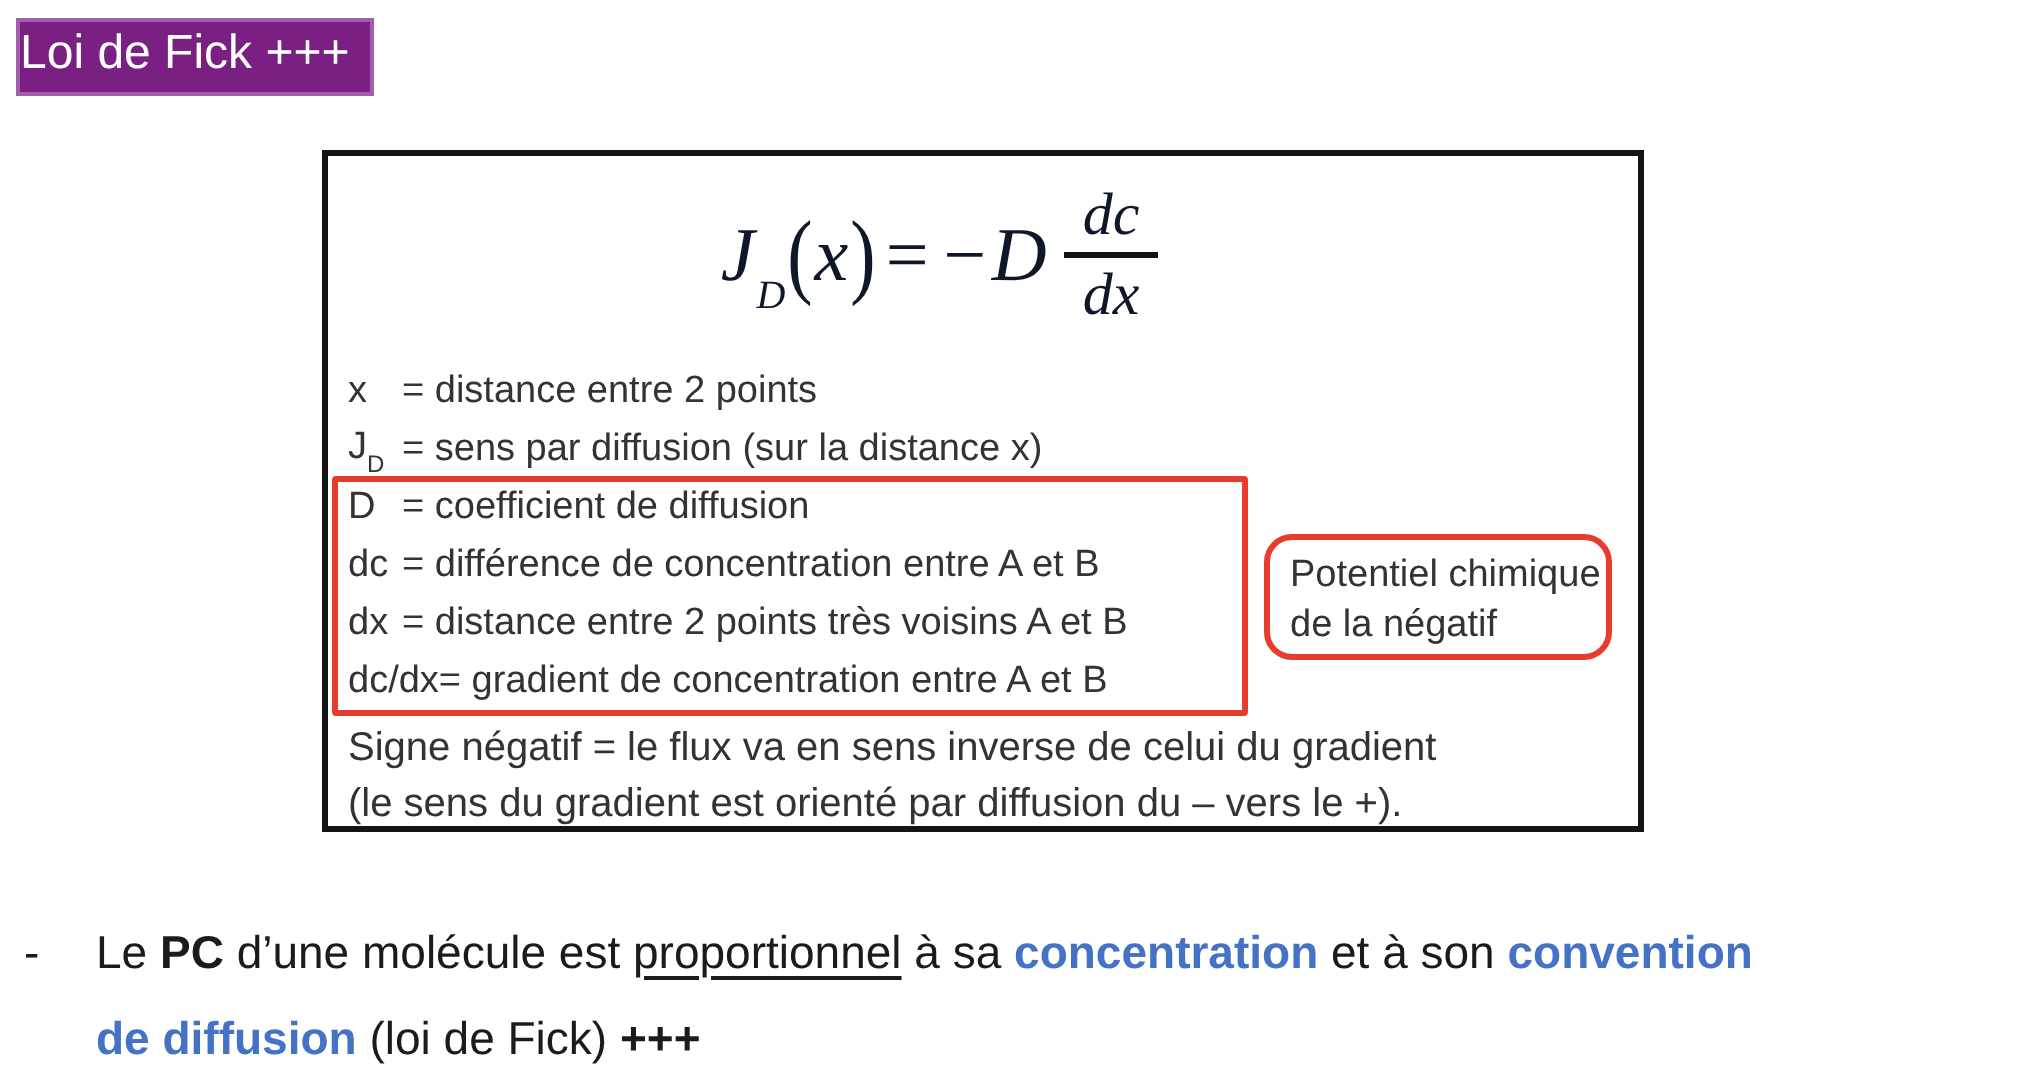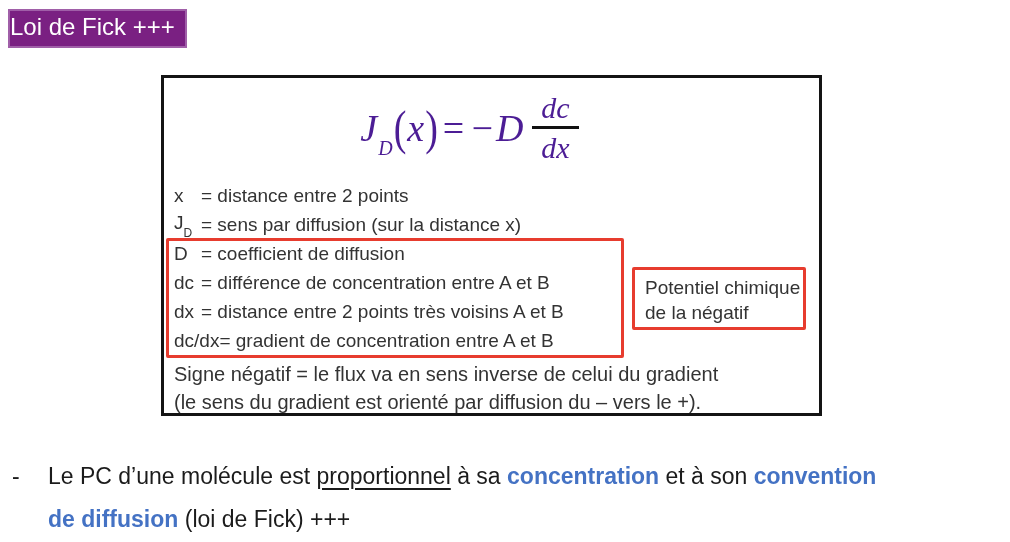--- a/index.html
+++ b/index.html
@@ -39,21 +39,21 @@
   }
   .figure-inner { position: relative; width: 100%; height: 100%; }
 
   
   .formula {
     position: absolute; left: 0; right: 0; top: 2px;
     height: 95px;
     display: flex; align-items: center; justify-content: center;
     transform: translateX(-22px);
     font-family: "Liberation Serif", serif;
-    color: #4c1d95;
+    color: #0f172a;
   }
   .f-main { font-size: 38px; font-style: italic; letter-spacing: 1px; }
   .f-main sub { font-size: 20px; font-style: italic; line-height: 0; position: relative; top: 6px; }
   .f-paren { font-style: normal; display: inline-block; transform: scaleY(1.25); font-weight: 400; }
   .f-eq { font-style: normal; padding: 0 4px; }
   .f-frac {
     display: inline-flex; flex-direction: column; align-items: stretch;
     text-align: center; margin-left: 8px;
     font-size: 30px; font-style: italic;
   }
@@ -77,21 +77,21 @@
     width: 458px; height: 120px;
     border: 3px solid var(--red);
     border-radius: 2px;
   }
 
   
   .callout {
     position: absolute; left: 468px; top: 189px;
     width: 174px; height: 63px;
     border: 3px solid var(--red);
-    border-radius: 2px;
+    border-radius: 14px;
     padding: 5px 0 0 10px;
     font-size: 19px; color: var(--ink);
     line-height: 25px; white-space: nowrap;
   }
 
   
   .fig-note {
     position: absolute; left: 10px; top: 282px;
     font-size: 20px; color: var(--ink);
     line-height: 28px; white-space: nowrap;
@@ -102,21 +102,21 @@
     position: absolute; left: 12px; top: 461px;
     font-size: 23px; color: #1b1b1b; line-height: 30px;
   }
   .bullet-text {
     position: absolute; left: 48px; top: 461px; width: 960px;
     font-size: 23px; color: #1b1b1b;
   }
   .bullet-line { position: absolute; left: 0; white-space: nowrap; line-height: 30px; }
   .bl-1 { top: 0; }
   .bl-2 { top: 43px; }
-  .b { font-weight: normal; }
+  .b { font-weight: bold; }
   .blue { color: var(--blue); font-weight: bold; }
   .u { text-decoration: underline; text-underline-offset: 4px; text-decoration-thickness: 1.5px; }
 </style>
 </head>
 <body>
 
 <div class="slide">
 
   <div class="slide-title">Loi de Fick +++</div>
 

